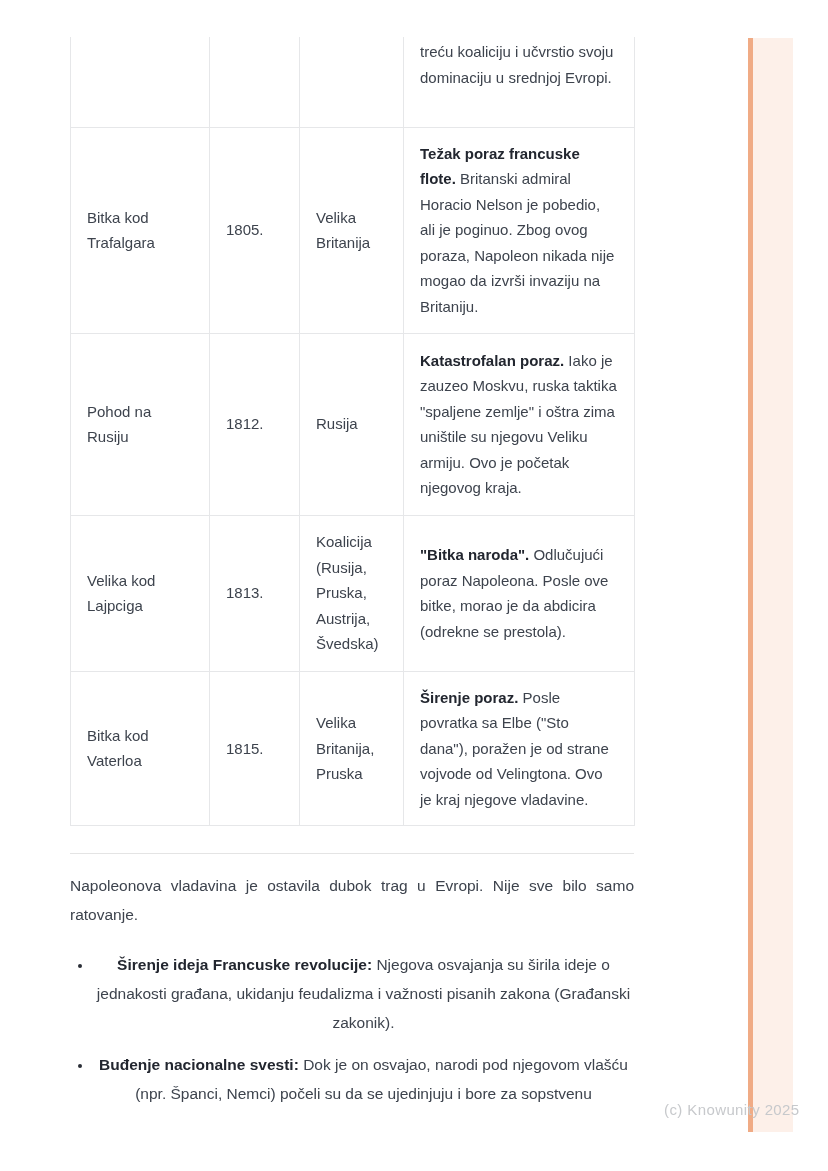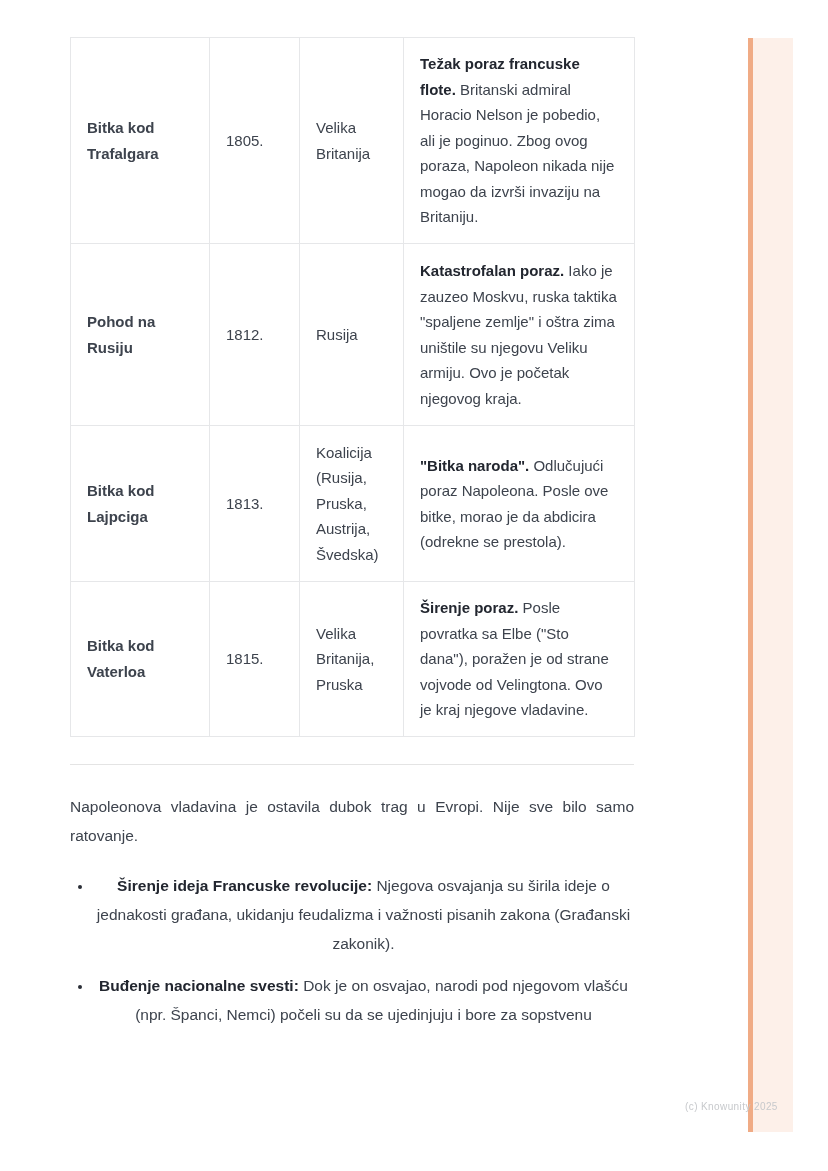--- a/index.html
+++ b/index.html
@@ -38,21 +38,21 @@
     font-size:15px;
     line-height:25.5px;
     color:var(--text-body);
     word-wrap:break-word;
   }
   table.battles tr.partial td{
     border-top:none;
     vertical-align:top;
     padding-top:2px;
   }
-  td.battle-name{font-weight:700;color:var(--text-bold);}
+  td.battle-name{font-weight:400;color:var(--text-bold);}
   .lead-bold{font-weight:700;color:var(--text-bold);}
   tr.r0{height:90px;}
   tr.r1{height:206px;}
   tr.r2{height:182px;}
   tr.r3{height:156px;}
   tr.r4{height:153px;}
   
   hr.divider{
     border:none;
     border-top:1px solid #e4e4e4;
@@ -60,21 +60,21 @@
   }
   h2.section-heading{
     margin-top:24px;
     font-size:23px;
     line-height:29px;
     font-weight:700;
     color:var(--accent-orange);
     letter-spacing:0.1px;
   }
   p.intro{
-    margin-top:27px;
+    margin-top:17px;
     font-size:15.5px;
     line-height:29px;
     text-align:justify;
     color:var(--text-body);
   }
   ul.consequences{
     margin-top:21px;
     padding-left:23px;
     list-style:disc outside;
   }
@@ -98,56 +98,62 @@
     background:var(--stripe-line);
   }
   .stripe-fill{
     left:753px;
     width:40px;
     background:var(--stripe-fill);
   }
   
   .footer-copyright{
     position:absolute;
-    left:685px;
+    left:664px;
     top:1101px;
-    font-size:10px;
+    font-size:15px;
     letter-spacing:0.4px;
     color:#c7c9cc;
     white-space:nowrap;
     z-index:2;
   }
 </style>
 </head>
 <body>
 
 <div class="content">
 
   <table class="battles">
     <colgroup>
       <col style="width:139px">
       <col style="width:90px">
       <col style="width:104px">
       <col style="width:231px">
     </colgroup>
     <tbody>
+      <tr class="r0 partial">
+        <td class="battle-name"></td>
+        <td></td>
+        <td></td>
+        <td><span class="lead-bold"></span><span>treću koaliciju i učvrstio svoju dominaciju u srednjoj Evropi.</span></td>
+      </tr>
       <tr class="r1">
         <td class="battle-name">Bitka kod Trafalgara</td>
         <td>1805.</td>
         <td>Velika Britanija</td>
         <td><span class="lead-bold">Težak poraz francuske flote.</span><span> Britanski admiral Horacio Nelson je pobedio, ali je poginuo. Zbog ovog poraza, Napoleon nikada nije mogao da izvrši invaziju na Britaniju.</span></td>
       </tr>
       <tr class="r2">
         <td class="battle-name">Pohod na Rusiju</td>
         <td>1812.</td>
         <td>Rusija</td>
         <td><span class="lead-bold">Katastrofalan poraz.</span><span> Iako je zauzeo Moskvu, ruska taktika "spaljene zemlje" i oštra zima uništile su njegovu Veliku armiju. Ovo je početak njegovog kraja.</span></td>
       </tr>
       <tr class="r3">
-        <td class="battle-name">Bitka kod Lajpciga</td>
+        <td class="battle-name">Velika kod Lajpciga</td>
         <td>1813.</td>
         <td>Koalicija (Rusija, Pruska, Austrija, Švedska)</td>
         <td><span class="lead-bold">"Bitka naroda".</span><span> Odlučujući poraz Napoleona. Posle ove bitke, morao je da abdicira (odrekne se prestola).</span></td>
       </tr>
       <tr class="r4">
         <td class="battle-name">Bitka kod Vaterloa</td>
         <td>1815.</td>
         <td>Velika Britanija, Pruska</td>
         <td><span class="lead-bold">Širenje poraz.</span><span> Posle povratka sa Elbe ("Sto dana"), poražen je od strane vojvode od Velingtona. Ovo je kraj njegove vladavine.</span></td>
       </tr>

